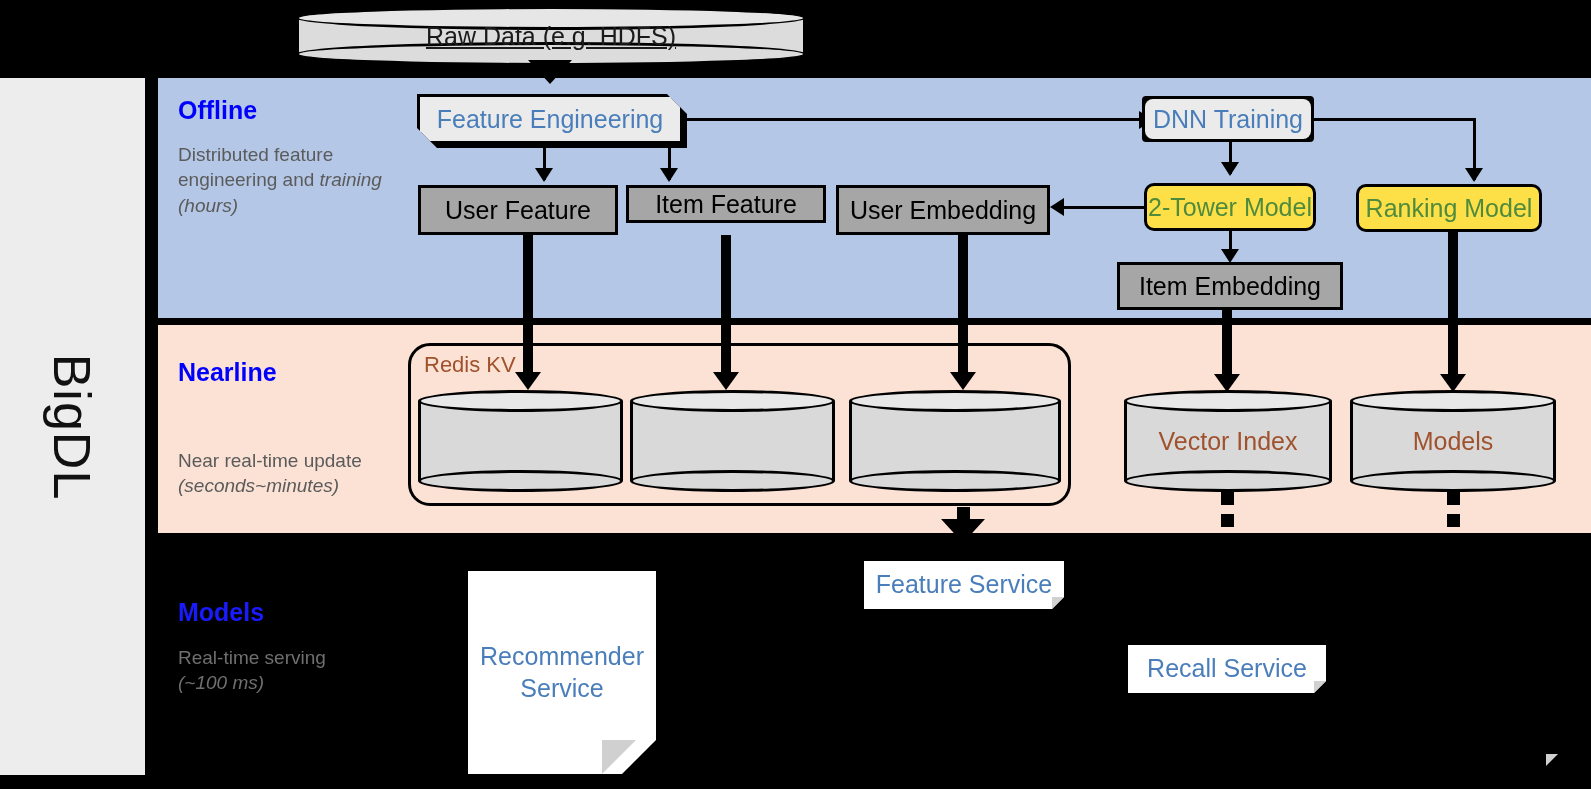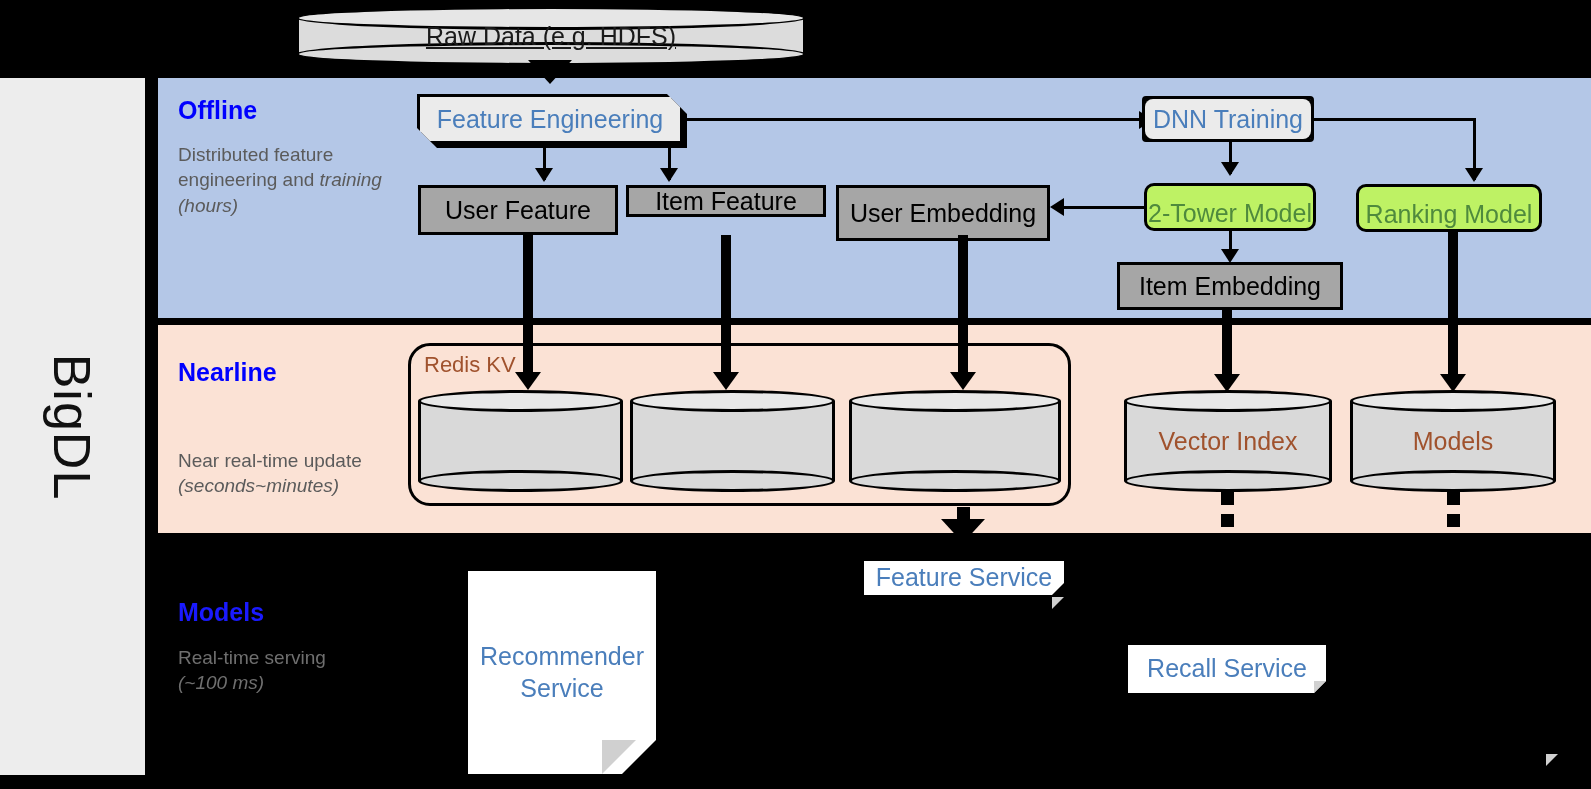--- a/index.html
+++ b/index.html
@@ -44,21 +44,21 @@
   .bracket-card{background:#ebebeb;border:3px solid #000;color:#4a7ebb;font-size:25px;
      border-radius:4px;}
   .bracket-card::before,.bracket-card::after{content:"";position:absolute;width:11px;height:100%;
      top:-3px;height:calc(100% + 6px);box-sizing:border-box;}
   .bracket-card::before{left:-3px;border-left:3px solid #000;border-radius:14px 0 0 14px;
      background:#ebebeb;border-top:3px solid #000;border-bottom:3px solid #000;}
   .bracket-card::after{right:-3px;border-right:3px solid #000;border-radius:0 14px 14px 0;
      background:#ebebeb;border-top:3px solid #000;border-bottom:3px solid #000;}
 
   
-  .round-card{background:#bef264;border:3px solid #000;border-radius:10px;font-size:25px;color:#4f8a3d;align-items:flex-end;}
+  .round-card{background:#fde047;border:3px solid #000;border-radius:10px;font-size:25px;color:#4f8a3d;}
 
   
   .cyl{position:absolute;}
   .cyl .body{position:absolute;left:0;right:0;top:11px;bottom:11px;background:#d9d9d9;
       border-left:3px solid #000;border-right:3px solid #000;}
   .cyl .top{position:absolute;left:0;right:0;top:0;height:22px;background:#e8e8e8;
       border:3px solid #000;border-radius:50%;box-sizing:border-box;}
   .cyl .bot{position:absolute;left:0;right:0;bottom:0;height:22px;background:#d9d9d9;
       border:3px solid #000;border-radius:50%;box-sizing:border-box;}
   .cyl .lbl{position:absolute;left:0;right:0;top:0;bottom:0;display:flex;align-items:center;
@@ -160,24 +160,24 @@
   <div class="arw-dn" style="left:1465px;top:168px;"></div>
 
   <div class="ln thin-v" style="left:543px;top:144px;height:36px;"></div>
   <div class="arw-dn" style="left:535px;top:168px;"></div>
   <div class="ln thin-v" style="left:668px;top:144px;height:36px;"></div>
   <div class="arw-dn" style="left:660px;top:168px;"></div>
 
   <div class="node greybox" style="left:418px;top:185px;width:200px;height:50px;">
     <span>User Feature</span>
   </div>
-  <div class="node greybox" style="left:626px;top:185px;width:200px;height:32px;">
+  <div class="node greybox" style="left:626px;top:185px;width:200px;height:38px;">
     <span>Item Feature</span>
   </div>
-  <div class="node greybox" style="left:836px;top:185px;width:214px;height:56px;">
+  <div class="node greybox" style="left:836px;top:185px;width:214px;height:50px;">
     <span>User Embedding</span>
   </div>
 
   <div class="node round-card" id="two-tower" style="left:1144px;top:183px;width:172px;height:48px;">
     <span>2-Tower Model</span>
   </div>
 
   <div class="ln thin-h" style="left:1064px;top:206px;width:82px;"></div>
   <div class="arw-lf" style="left:1050px;top:198px;"></div>
 
@@ -249,21 +249,21 @@
   <div class="dash-sq" style="left:1221px;top:514px;"></div>
 
   <div class="dash-sq" style="left:1447px;top:492px;"></div>
   <div class="dash-sq" style="left:1447px;top:514px;"></div>
 
   <div class="doc doc-fold-lg" style="left:468px;top:571px;width:168px;height:203px;padding:0 10px;">
     <span>Recommender Service</span>
   </div>
   <div class="fold-tri" style="left:602px;top:740px;border-left:34px solid #d0d0d0;border-bottom:34px solid transparent;"></div>
 
-  <div class="doc doc-fold-sm" style="left:864px;top:561px;width:200px;height:34px;">
+  <div class="doc doc-fold-sm" style="left:864px;top:561px;width:200px;height:48px;">
     <span>Feature Service</span>
   </div>
   <div class="fold-tri" style="left:1052px;top:597px;border-left:12px solid #d0d0d0;border-bottom:12px solid transparent;"></div>
 
   <div class="doc doc-fold-sm" style="left:1128px;top:645px;width:198px;height:48px;">
     <span>Recall Service</span>
   </div>
   <div class="fold-tri" style="left:1314px;top:681px;border-left:12px solid #d0d0d0;border-bottom:12px solid transparent;"></div>
 
   <div class="fold-tri" style="left:1546px;top:754px;border-left:12px solid #d0d0d0;border-bottom:12px solid transparent;"></div>

